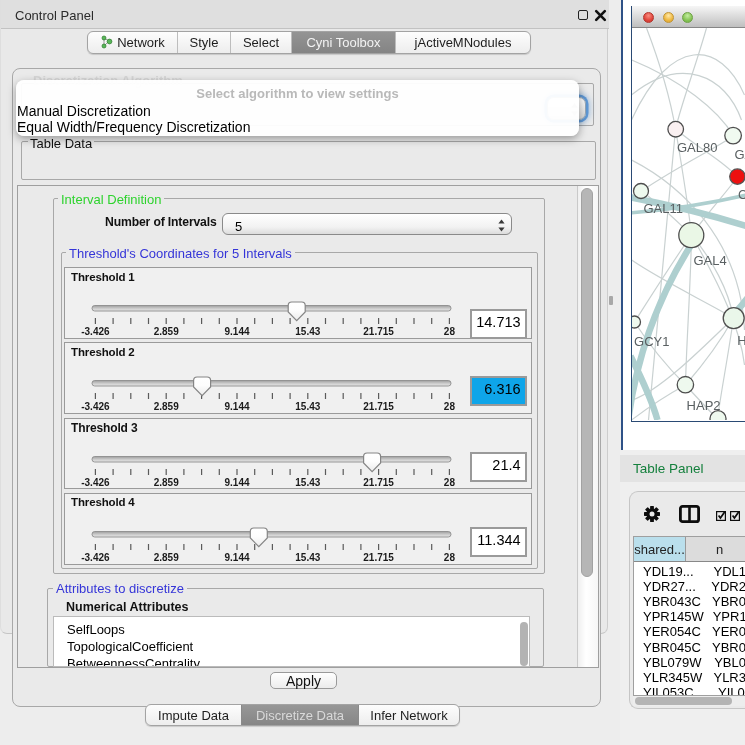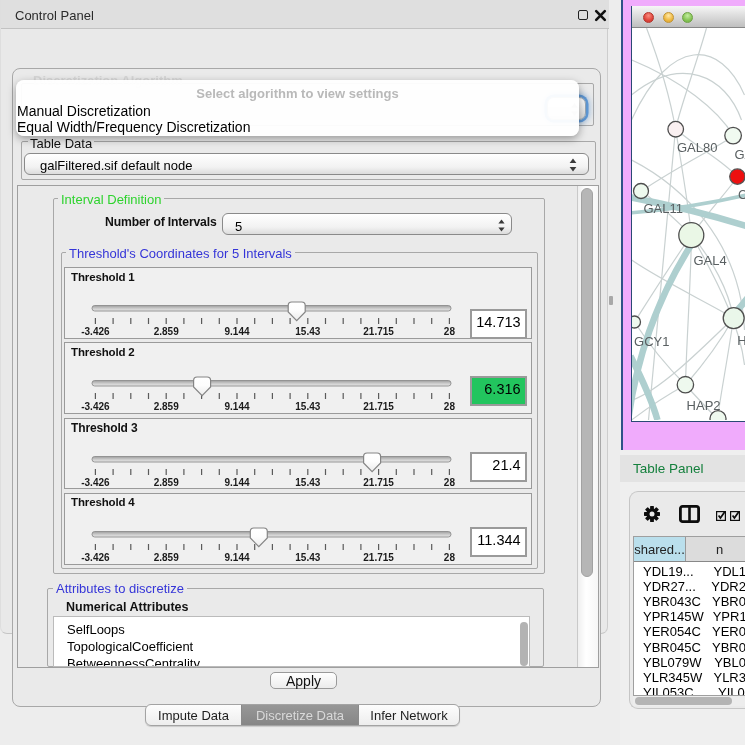--- a/index.html
+++ b/index.html
@@ -16,42 +16,50 @@
   <div class="abs" style="left:0;top:0;width:608px;height:29px;background:#dfdfdf;border-bottom:1px solid #c2c2c2;"></div>
   <div class="abs" style="left:14px;top:8px;font-size:13px;color:#2b2b2b;">Control Panel</div>
 
   <div class="abs" style="left:577px;top:10px;width:10px;height:10px;border:1.6px solid #222;border-radius:2px;"></div>
   <svg class="abs" style="left:593px;top:9px;" width="13" height="13" viewBox="0 0 13 13">
       <path d="M2.2 2.2 L10.8 10.8 M10.8 2.2 L2.2 10.8" stroke="#111" stroke-width="2.6" stroke-linecap="round"></path>
     </svg>
 
   <div class="abs" style="left:11px;top:68px;width:589px;height:639px;border:1px solid #a8a8a8;border-radius:8px;background:#eaeaea;"></div>
 
+  <div class="abs" style="left:86px;top:31px;width:444px;height:23px;background:linear-gradient(#fdfdfd,#ededed);border:1px solid #a3a3a3;border-radius:6px;box-shadow:0 1px 1px rgba(0,0,0,0.15);overflow:hidden;display:flex;">
+    <div style="width:90px;display:flex;align-items:center;justify-content:center;border-right:1px solid #bdbdbd;">
+      <svg width="13" height="15" viewBox="0 0 13 15" style="margin-right:4px;">
+        <path d="M4 3 L9 6 M4 11 L9 6 M4 3 L4 11" stroke="#9a9a9a" stroke-width="1"></path>
+        <circle cx="4" cy="3" r="2" fill="#58b758" stroke="#2c7a2c" stroke-width="0.7"></circle>
+        <circle cx="4" cy="11" r="2" fill="#58b758" stroke="#2c7a2c" stroke-width="0.7"></circle>
+        <circle cx="9.5" cy="6.5" r="2.4" fill="#58b758" stroke="#2c7a2c" stroke-width="0.7"></circle>
+      </svg>
+      <span style="font-size:13px;color:#1d1d1d;">Network</span>
+    </div>
+    <div style="width:53px;display:flex;align-items:center;justify-content:center;border-right:1px solid #bdbdbd;font-size:13px;color:#1d1d1d;">Style</div>
+    <div style="width:61px;display:flex;align-items:center;justify-content:center;border-right:1px solid #bdbdbd;font-size:13px;color:#1d1d1d;">Select</div>
+    <div style="width:103px;display:flex;align-items:center;justify-content:center;background:linear-gradient(#949494,#848484);font-size:13px;color:#f3f3f3;">Cyni Toolbox</div>
+    <div style="flex:1;display:flex;align-items:center;justify-content:center;border-left:1px solid #bdbdbd;font-size:13px;color:#1d1d1d;">jActiveMNodules</div>
+  </div>
 
   <div class="abs" style="left:20px;top:83px;width:573px;height:43px;border:1px solid #a8a8a8;border-radius:2px;"></div>
 
   <div class="abs" style="left:546px;top:97px;width:39px;height:23px;border-radius:7px;background:linear-gradient(#fff,#d6d6d6);border:1px solid #93a5b5;box-shadow:0 0 0 2.5px #5e96d2, 0 0 6px 3px rgba(94,150,210,0.65);">
     <svg style="position:absolute;right:6px;top:4px;" width="9" height="15" viewBox="0 0 9 16">
         <path d="M4.5 1 L8 6 L1 6 Z" fill="#a8a8a8"></path>
         <path d="M4.5 15 L8 10 L1 10 Z" fill="#a8a8a8"></path>
       </svg>
   </div>
 
   <div class="abs" style="left:32px;top:73px;font-size:13px;font-weight:bold;color:#d6d6d6;">Discretization Algorithm</div>
 
   <div class="abs" style="left:20px;top:141px;width:575px;height:39px;border:1px solid #a8a8a8;border-radius:2px;"></div>
   <div class="abs" style="left:27px;top:136px;padding:0 2px;background:#eaeaea;font-size:13px;color:#111;">Table Data</div>
 
-  <div class="abs combo" style="left:23px;top:153px;width:565px;height:22px;border:1px solid #8a8a8a;border-radius:6px;background:linear-gradient(#ffffff,#f2f2f2 65%,#dcdcdc);">
-    <span style="position:absolute;left:15px;top:3.5px;font-size:13px;color:#000;">galFiltered.sif default node</span>
-    <svg style="position:absolute;right:11px;top:4px;" width="8" height="14" viewBox="0 0 8 14">
-        <path d="M4 0.5 L7.4 5 L0.6 5 Z" fill="#3a3a3a"></path>
-        <path d="M4 13.5 L7.4 9 L0.6 9 Z" fill="#3a3a3a"></path>
-      </svg>
-  </div>
 
   <div class="abs" style="left:16px;top:185px;width:582px;height:483px;border:1px solid #9f9f9f;background:#eaeaea;"></div>
 
   <div class="abs" style="left:576px;top:186px;width:21px;height:481px;background:linear-gradient(90deg,#efefef,#ffffff 40%,#f6f6f6);border-left:1px solid #c9c9c9;"></div>
   <div class="abs" style="left:580px;top:188px;width:12px;height:389px;background:#b6b6b6;border:1px solid #a2a2a2;border-radius:6px;"></div>
 
   <div class="abs" style="left:52px;top:198px;width:492px;height:376px;border:1px solid #a8a8a8;border-radius:2px;"></div>
   <div class="abs" style="left:57px;top:191.5px;padding:0 3px;background:#eaeaea;font-size:13px;color:#2ed32e;">Interval Definition</div>
 
   <div class="abs" style="left:104px;top:214.5px;font-size:12.2px;font-weight:bold;color:#111;letter-spacing:-0.15px;">Number of Intervals</div>
@@ -86,21 +94,21 @@
           <rect x="27" y="37.5" width="359" height="5.5" rx="2.7" fill="url(#trk)" stroke="#8d8d8d" stroke-width="0.9"></rect>
           <path d="M30.4 50 V 56 M48.1 50 V 56 M65.8 50 V 56 M83.5 50 V 56 M101.2 50 V 56 M118.9 50 V 56 M136.6 50 V 56 M154.3 50 V 56 M172.0 50 V 56 M189.7 50 V 56 M207.4 50 V 56 M225.1 50 V 56 M242.8 50 V 56 M260.5 50 V 56 M278.2 50 V 56 M295.9 50 V 56 M313.6 50 V 56 M331.3 50 V 56 M349.0 50 V 56 M366.7 50 V 56 M384.4 50 V 56 " stroke="#5a5a5a" stroke-width="1.2"></path>
           <text x="30.4" y="66.5" text-anchor="middle" font-size="10" font-weight="bold" fill="#1a1a1a" font-family="Liberation Sans">-3.426</text>
           <text x="101.2" y="66.5" text-anchor="middle" font-size="10" font-weight="bold" fill="#1a1a1a" font-family="Liberation Sans">2.859</text>
           <text x="172.0" y="66.5" text-anchor="middle" font-size="10" font-weight="bold" fill="#1a1a1a" font-family="Liberation Sans">9.144</text>
           <text x="242.8" y="66.5" text-anchor="middle" font-size="10" font-weight="bold" fill="#1a1a1a" font-family="Liberation Sans">15.43</text>
           <text x="313.6" y="66.5" text-anchor="middle" font-size="10" font-weight="bold" fill="#1a1a1a" font-family="Liberation Sans">21.715</text>
           <text x="384.4" y="66.5" text-anchor="middle" font-size="10" font-weight="bold" fill="#1a1a1a" font-family="Liberation Sans">28</text>
           <path d="M-8.5 37.5 Q -8.5 34, -5 34 L 5 34 Q 8.5 34, 8.5 37.5 L 8.5 44 L 0 52.6 L -8.5 44 Z" fill="url(#thm)" stroke="#858585" stroke-width="1.2" style="transform:translate(137.1px,0)"></path>
         </svg>
-        <div style="position:absolute;left:405px;top:33px;width:57px;height:30px;background:#22c55e;border:2px solid #9a9a9a;font-size:14.5px;color:#000;text-align:right;line-height:23px;padding-right:4px;">6.316</div>
+        <div style="position:absolute;left:405px;top:33px;width:57px;height:30px;background:#0ea5e9;border:2px solid #9a9a9a;font-size:14.5px;color:#000;text-align:right;line-height:23px;padding-right:4px;">6.316</div>
       </div><div class="abs" style="left:62.6px;top:417.6px;width:468px;height:71.7px;background:#f0f0f0;border:1px solid #9a9a9a;">
         <div style="position:absolute;left:6.5px;top:2.5px;font-size:12px;font-weight:bold;color:#111;letter-spacing:-0.15px;">Threshold 3</div>
         <svg style="position:absolute;left:0;top:0;" width="430" height="71" viewBox="0 0 430 71">
           <rect x="27" y="37.5" width="359" height="5.5" rx="2.7" fill="url(#trk)" stroke="#8d8d8d" stroke-width="0.9"></rect>
           <path d="M30.4 50 V 56 M48.1 50 V 56 M65.8 50 V 56 M83.5 50 V 56 M101.2 50 V 56 M118.9 50 V 56 M136.6 50 V 56 M154.3 50 V 56 M172.0 50 V 56 M189.7 50 V 56 M207.4 50 V 56 M225.1 50 V 56 M242.8 50 V 56 M260.5 50 V 56 M278.2 50 V 56 M295.9 50 V 56 M313.6 50 V 56 M331.3 50 V 56 M349.0 50 V 56 M366.7 50 V 56 M384.4 50 V 56 " stroke="#5a5a5a" stroke-width="1.2"></path>
           <text x="30.4" y="66.5" text-anchor="middle" font-size="10" font-weight="bold" fill="#1a1a1a" font-family="Liberation Sans">-3.426</text>
           <text x="101.2" y="66.5" text-anchor="middle" font-size="10" font-weight="bold" fill="#1a1a1a" font-family="Liberation Sans">2.859</text>
           <text x="172.0" y="66.5" text-anchor="middle" font-size="10" font-weight="bold" fill="#1a1a1a" font-family="Liberation Sans">9.144</text>
           <text x="242.8" y="66.5" text-anchor="middle" font-size="10" font-weight="bold" fill="#1a1a1a" font-family="Liberation Sans">15.43</text>
           <text x="313.6" y="66.5" text-anchor="middle" font-size="10" font-weight="bold" fill="#1a1a1a" font-family="Liberation Sans">21.715</text>
@@ -154,21 +162,21 @@
   </div>
 
   <div class="abs" style="left:15px;top:80px;width:563px;height:56px;background:rgba(255,255,255,0.95);border-radius:8px;box-shadow:0 3px 8px rgba(0,0,0,0.35);"></div>
   <div class="abs" style="left:15px;top:86px;width:563px;text-align:center;font-size:13px;font-weight:bold;color:#b9b9b9;">Select algorithm to view settings</div>
   <div class="abs" style="left:16px;top:103px;font-size:14px;font-weight:normal;color:#000;">Manual Discretization</div>
   <div class="abs" style="left:16px;top:118.5px;font-size:14px;color:#000;">Equal Width/Frequency Discretization</div>
 
 </div>
 <div class="abs" style="left:609px;top:296px;width:4px;height:9px;background:#a8a8a8;border-radius:1px;"></div>
 
-<div class="abs" style="left:621px;top:0;width:124px;height:450px;background:#f0abfc;border-left:2px solid #2e5187;">
+<div class="abs" style="left:621px;top:0;width:124px;height:450px;background:#ffffff;border-left:2px solid #2e5187;">
 
   <div class="abs" style="left:8px;top:6px;width:116px;height:415.5px;background:#fff;border-left:1.5px solid #2a4a74;border-bottom:1.5px solid #2a4a74;">
 
     <div class="abs" style="left:0;top:0;width:114px;height:22px;background:linear-gradient(#f6f6f6,#bfbfbf);border-bottom:1px solid #868686;">
       <div class="abs" style="left:11px;top:5.5px;width:11px;height:11px;border-radius:50%;background:radial-gradient(circle at 50% 30%,#f98d81,#e0443a 60%,#c43a31);border:0.5px solid #b1352d;"></div>
       <div class="abs" style="left:30.5px;top:5.5px;width:11px;height:11px;border-radius:50%;background:radial-gradient(circle at 50% 30%,#ffe9a8,#eeb73f 60%,#d8a031);border:0.5px solid #c09435;"></div>
       <div class="abs" style="left:50px;top:5.5px;width:11px;height:11px;border-radius:50%;background:radial-gradient(circle at 50% 30%,#c4eda0,#85c455 60%,#6faf3f);border:0.5px solid #6da144;"></div>
     </div>
 
     <svg class="abs" style="left:0;top:22px;" width="114" height="392" viewBox="631.5 28 114 392">

